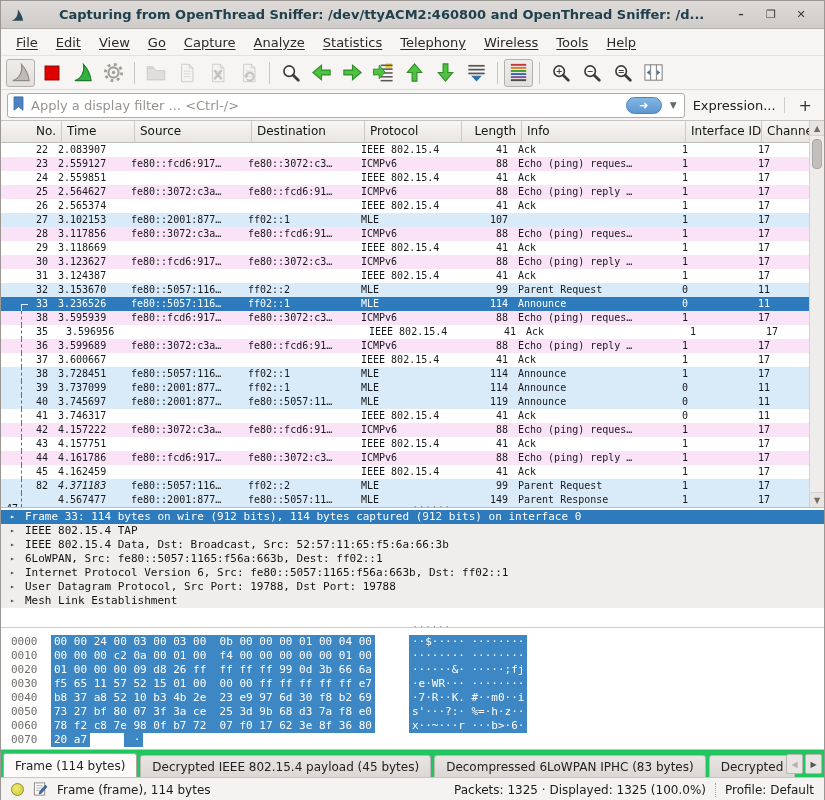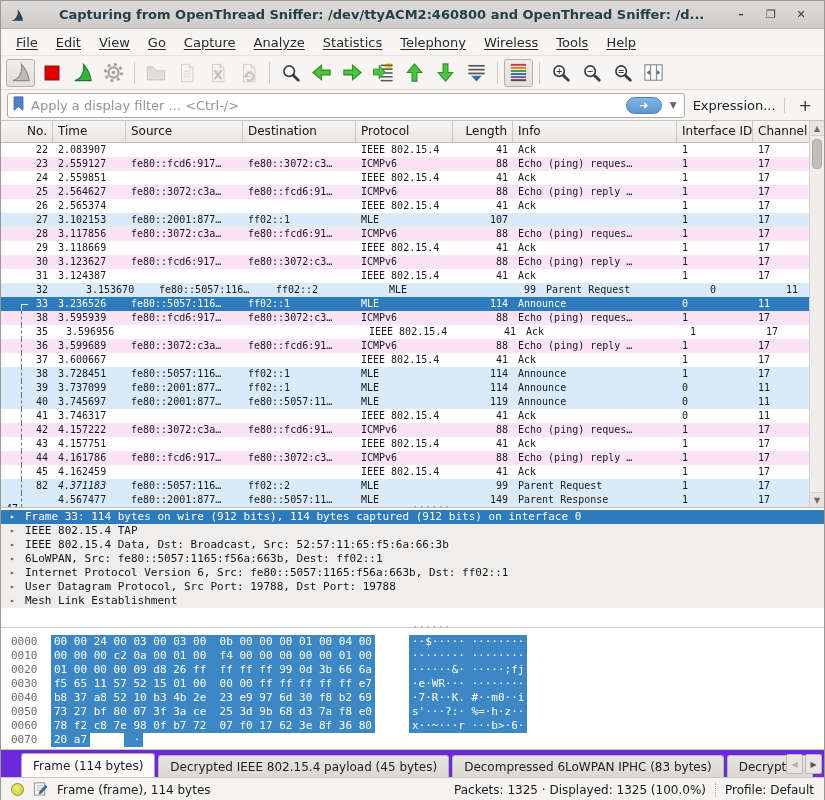--- a/index.html
+++ b/index.html
@@ -68,21 +68,21 @@
 
   
   .hexwrap { flex:0 0 122px; height:122px; background:#fff; border-top:1px solid #cfccc8; position:relative; padding:7px 0 0 10px;
              font-family:"DejaVu Sans Mono", monospace; font-size:11px; }
   .hx-row { height:14px; line-height:14px; white-space:pre; }
   .hx-off { color:#6f6c69; display:inline-block; width:34px; }
   .hx-hex { background:var(--hexhl); color:#fff; display:inline-block; padding:0 3px; margin-left:6px; }
   .hx-ascii { background:var(--hexhl); color:#fff; display:inline-block; padding:0 3px; margin-left:34px; }
 
   
-  .tabbar { flex:0 0 28px; height:28px; background:#6d28d9; border-top:1px solid #c6c3c0; display:flex; align-items:flex-end; padding:4px 2px 0 20px; gap:3px; overflow:hidden; position:relative; }
+  .tabbar { flex:0 0 28px; height:28px; background:#22c55e; border-top:1px solid #c6c3c0; display:flex; align-items:flex-end; padding:4px 2px 0 2px; gap:3px; overflow:hidden; position:relative; }
   .btab { height:22px; padding:0 11px; font-size:12px; display:flex; align-items:center; background:linear-gradient(#e8e5e2,#dbd8d4);
           border:1px solid #b9b6b3; border-bottom:none; border-radius:3px 3px 0 0; color:#222; white-space:nowrap; flex:0 0 auto; }
   .btab.active { background:#fcfbfa; height:24px; border-color:#aaa7a4; }
   .btab.cut { max-width:86px; overflow:hidden; }
   .tab-arrows { position:absolute; right:2px; bottom:3px; display:flex; gap:2px; }
   .tab-arrow { width:17px; height:20px; border:1px solid #b9b6b3; background:#e8e5e2; border-radius:2px; display:flex; align-items:center; justify-content:center; font-size:8px; color:#555; }
   .tab-arrow.disabled { color:#b5b2af; }
 
   
   .statusbar { flex:0 0 24px; height:24px; background:#f4f3f1; border-top:1px solid #c9c6c3; display:flex; align-items:center; padding:0 10px; gap:9px; font-size:12px; color:#1b1b1b; }
@@ -344,21 +344,21 @@
       <span class="apply-btn">➜</span>
       <span class="filter-caret">▼</span>
     </div>
     <span class="expression-label">Expression...</span>
     <span class="fsep"></span>
     <span class="plus-btn">+</span>
   </div>
 
   <div class="listwrap">
     <div class="pl-header">
-        <div class="pl-hcell" style="width: 52px; text-align: right;">No.</div>
+        <div class="pl-hcell" style="width: 52px; text-align: right; margin-left: 9px;">No.</div>
         <div class="pl-hcell" style="width: 73px;">Time</div>
         <div class="pl-hcell" style="width: 117px;">Source</div>
         <div class="pl-hcell" style="width: 113px;">Destination</div>
         <div class="pl-hcell" style="width: 97px;">Protocol</div>
         <div class="pl-hcell" style="width: 60px; text-align: right;">Length</div>
         <div class="pl-hcell" style="width: 164px;">Info</div>
         <div class="pl-hcell" style="width: 76px;">Interface ID</div>
         <div class="pl-hcell" style="width: 58px;">Channel</div>
       </div>
     <div class="pl-body">
@@ -467,21 +467,21 @@
           <div class="pl-cell" style="width: 117px;"></div>
           <div class="pl-cell" style="width: 113px;"></div>
           <div class="pl-cell" style="width: 97px;">IEEE 802.15.4</div>
           <div class="pl-cell" style="width: 60px; text-align: right;">41</div>
           <div class="pl-cell" style="width: 164px;">Ack</div>
           <div class="pl-cell" style="width: 76px;">1</div>
           <div class="pl-cell" style="width: 58px;">17</div>
         </div>
         <div class="pl-row c-blue">
           <div class="pl-cell" style="width: 52px; text-align: right;">32</div>
-          <div class="pl-cell" style="width: 73px; margin-left: 28px;">3.153670</div>
+          <div class="pl-cell" style="width: 73px;">3.153670</div>
           <div class="pl-cell" style="width: 117px;">fe80::5057:116…</div>
           <div class="pl-cell" style="width: 113px;">ff02::2</div>
           <div class="pl-cell" style="width: 97px;">MLE</div>
           <div class="pl-cell" style="width: 60px; text-align: right;">99</div>
           <div class="pl-cell" style="width: 164px;">Parent Request</div>
           <div class="pl-cell" style="width: 76px;">0</div>
           <div class="pl-cell" style="width: 58px;">11</div>
         </div>
         <div class="pl-row c-sel mark-start">
           <div class="pl-cell" style="width: 52px; text-align: right;">33</div>

